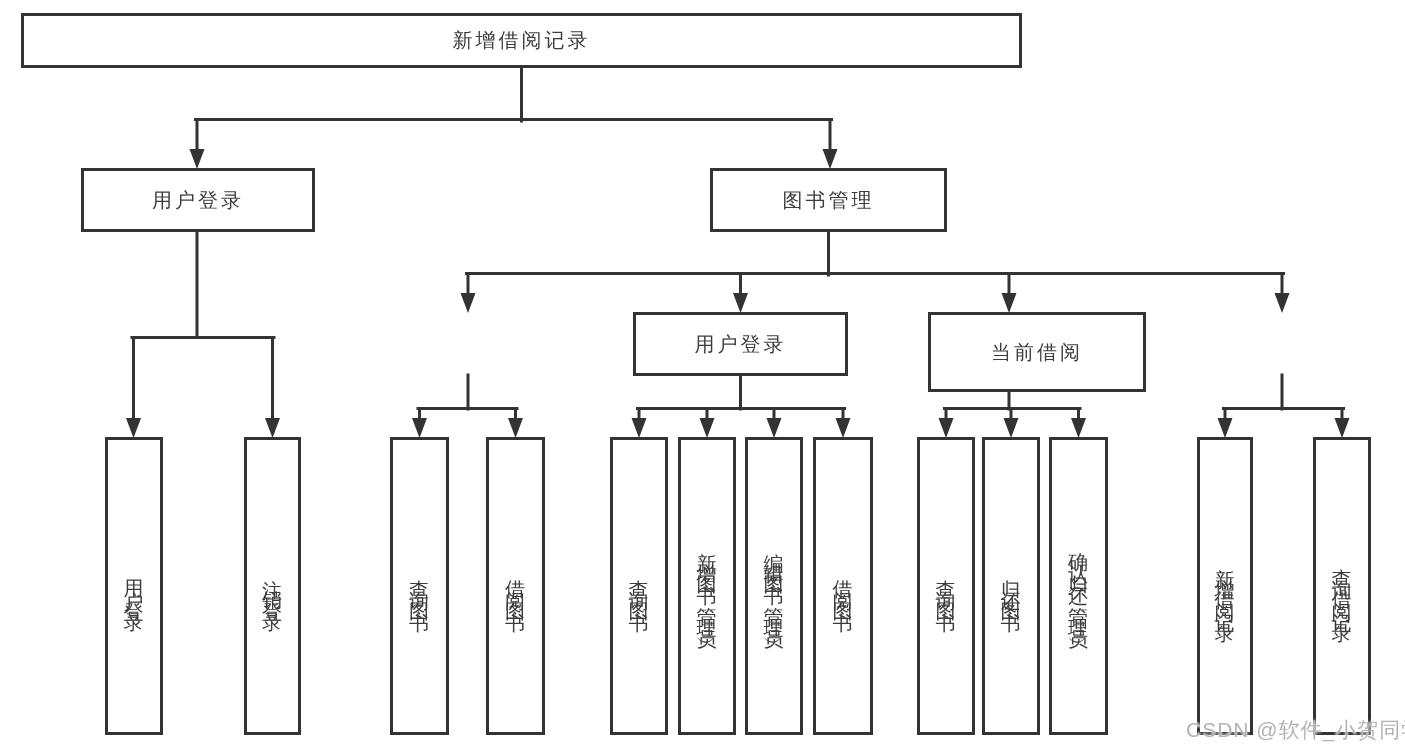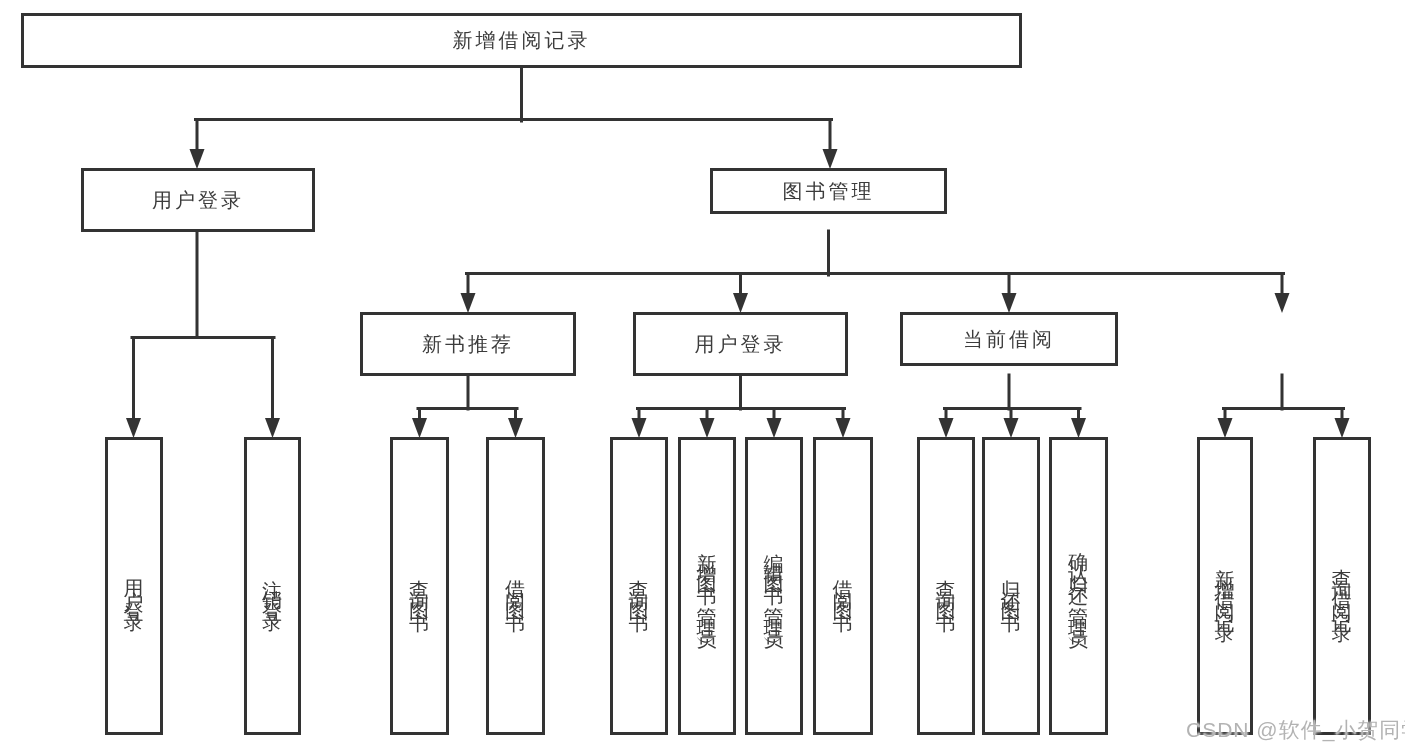--- a/index.html
+++ b/index.html
@@ -128,25 +128,24 @@
       M938.5 418 L953.5 418 L946 438 Z
       M1003.5 418 L1018.5 418 L1011 438 Z
       M1071 418 L1086 418 L1078.5 438 Z
       M1217.5 418 L1232.5 418 L1225 438 Z
       M1334.5 418 L1349.5 418 L1342 438 Z"></path>
   </svg>
 
   <div class="box hbox" style="left:21px; top:13px; width:1001px; height:55px;">新增借阅记录</div>
 
   <div class="box hbox" style="left:81px; top:168px; width:234px; height:64px;">用户登录</div>
-  <div class="box hbox" style="left:710px; top:168px; width:237px; height:46px;">图书管理</div>
+  <div class="box hbox" style="left:710px; top:168px; width:237px; height:64px;">图书管理</div>
 
-  <div class="box hbox" style="left:360px; top:312px; width:216px; height:64px;">新书推荐</div>
   <div class="box hbox" style="left:633px; top:312px; width:215px; height:64px;">用户登录</div>
-  <div class="box hbox" style="left:900px; top:312px; width:218px; height:54px;">当前借阅</div>
+  <div class="box hbox" style="left:928px; top:312px; width:218px; height:80px;">当前借阅</div>
 
   <div class="box vbox" style="left:105px; top:437px; width:58px; height:298px;">用户登录</div>
   <div class="box vbox" style="left:244px; top:437px; width:57px; height:298px;">注销登录</div>
 
   <div class="box vbox" style="left:390px; top:437px; width:59px; height:298px;">查询图书</div>
   <div class="box vbox" style="left:486px; top:437px; width:59px; height:298px;">借阅图书</div>
 
   <div class="box vbox" style="left:610px; top:437px; width:58px; height:298px;">查询图书</div>
   <div class="box vbox" style="left:678px; top:437px; width:58px; height:298px;">新增图书（管理员）</div>
   <div class="box vbox" style="left:745px; top:437px; width:58px; height:298px;">编辑图书（管理员）</div>

